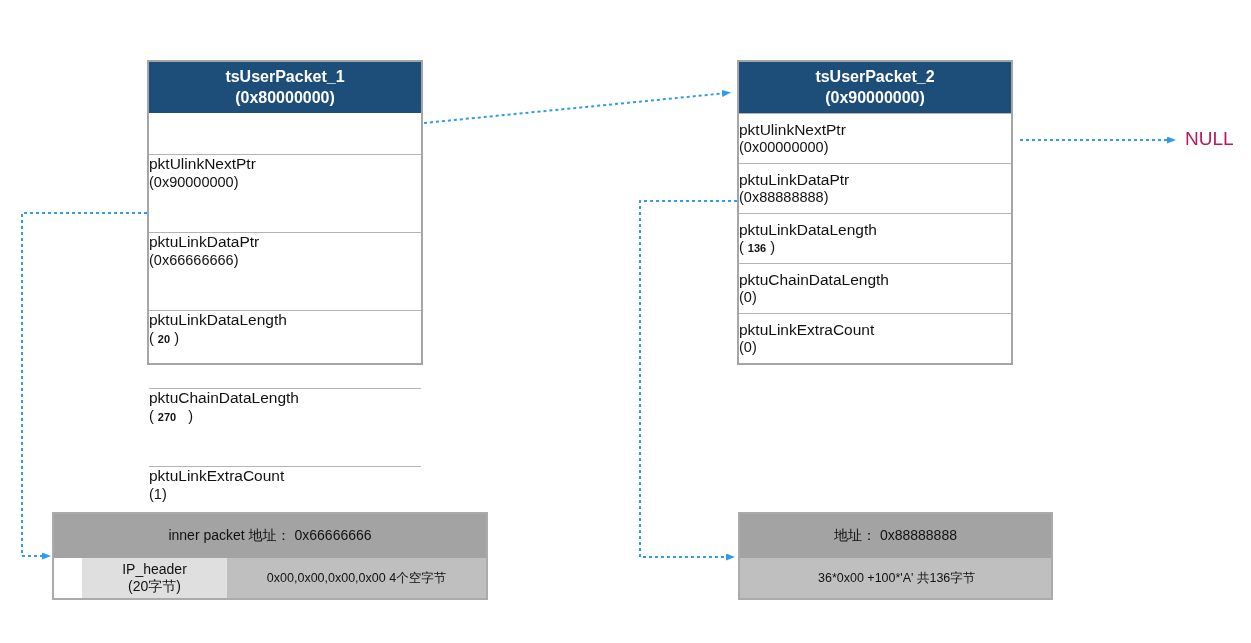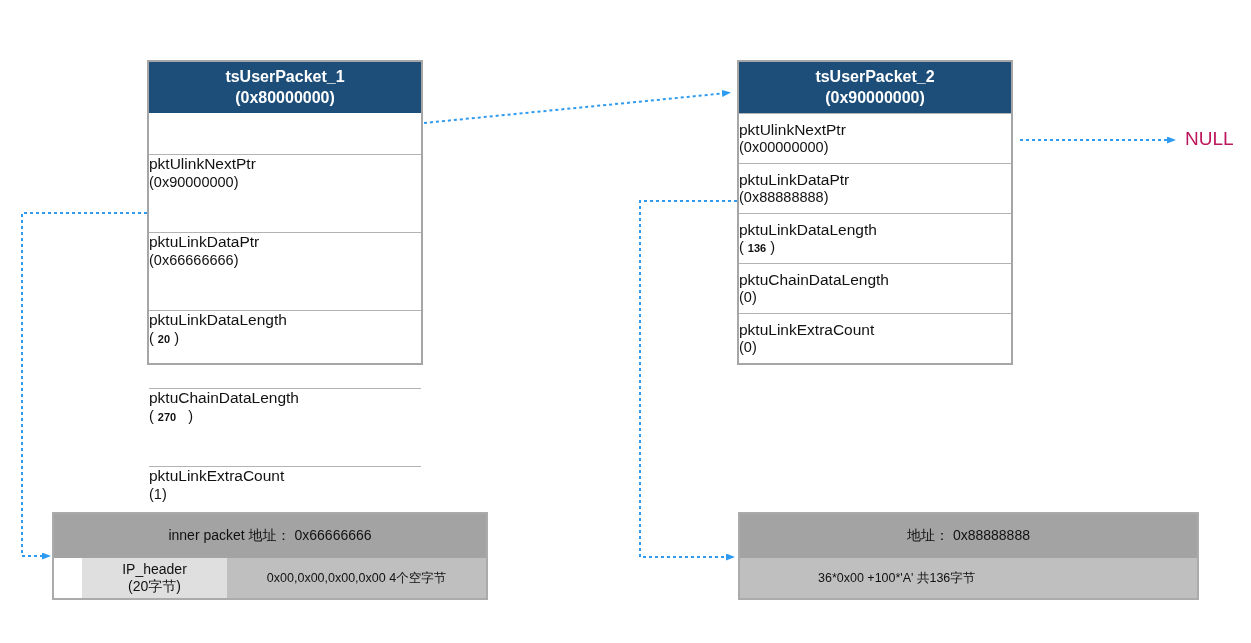--- a/index.html
+++ b/index.html
@@ -27,21 +27,21 @@
   }
   .fval{white-space:pre;font-size:14.5px;}
   .num-sm{font-size:11px;font-weight:bold;}
   
   #null-label{position:absolute;left:1185px;top:128px;font-size:19px;color:#be185d;}
   
   .buf{
     position:absolute;border:2px solid #ababab;background:#fff;box-sizing:border-box;
   }
   #buf1{left:52px;top:512px;width:436px;height:88px;}
-  #buf2{left:738px;top:512px;width:461px;height:88px;}
+  #buf2{left:738px;top:512px;width:315px;height:88px;}
   .buf-title{
     height:44px;display:flex;align-items:center;justify-content:center;
     font-size:14px;background:#a3a3a3;box-sizing:border-box;
   }
   .buf-cells{display:flex;height:40px;}
   .buf-cell-light{
     width:145px;background:var(--cell-light-gray,#dfdfdf);
     display:flex;flex-direction:column;align-items:center;justify-content:center;
     font-size:14px;line-height:1.25;box-sizing:border-box;margin-left:28px;
   }

